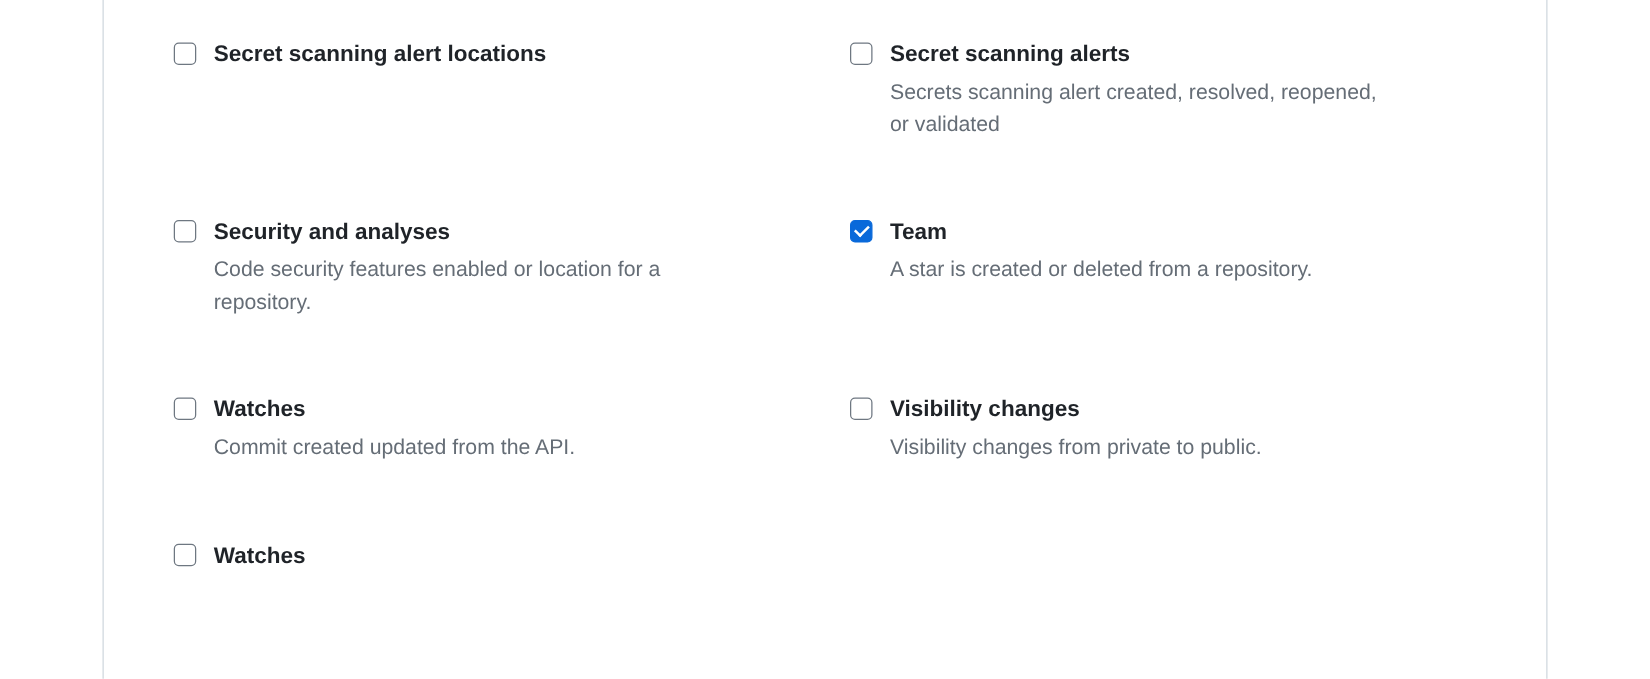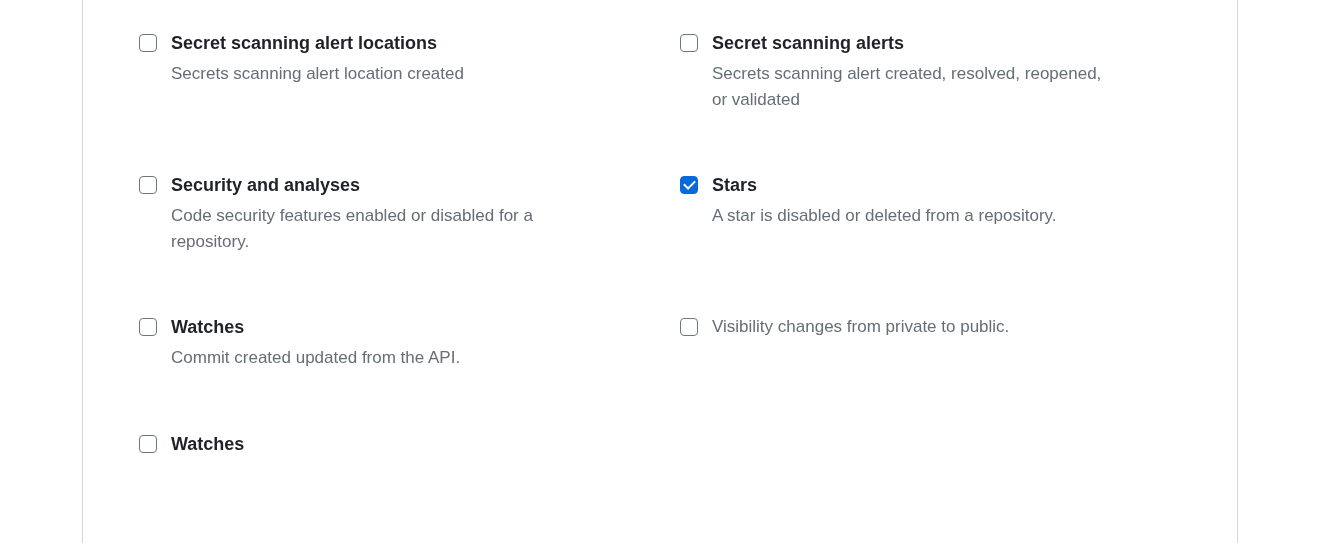--- a/index.html
+++ b/index.html
@@ -82,60 +82,60 @@
 </head>
 <body>
 
 <div class="panel">
   <div class="grid">
 
     <div class="event-item">
       <div class="checkbox"></div>
       <div class="event-text">
         <span class="event-label">Secret scanning alert locations</span>
-        <span class="event-desc">Secrets scanning alert location created</span>
       </div>
     </div>
 
     <div class="event-item">
       <div class="checkbox"></div>
       <div class="event-text">
         <span class="event-label">Secret scanning alerts</span>
         <span class="event-desc">Secrets scanning alert created, resolved, reopened, or validated</span>
       </div>
     </div>
 
     <div class="event-item">
       <div class="checkbox"></div>
       <div class="event-text">
         <span class="event-label">Security and analyses</span>
-        <span class="event-desc">Code security features enabled or disabled for a repository.</span>
+        <span class="event-desc">Code security features enabled or location for a repository.</span>
       </div>
     </div>
 
     <div class="event-item">
       <div class="checkbox checked"></div>
       <div class="event-text">
-        <span class="event-label">Stars</span>
-        <span class="event-desc">A star is disabled or deleted from a repository.</span>
+        <span class="event-label">Team</span>
+        <span class="event-desc">A star is created or deleted from a repository.</span>
       </div>
     </div>
 
     <div class="event-item">
       <div class="checkbox"></div>
       <div class="event-text">
         <span class="event-label">Watches</span>
         <span class="event-desc">Commit created updated from the API.</span>
       </div>
     </div>
 
 
     <div class="event-item">
       <div class="checkbox"></div>
       <div class="event-text">
+        <span class="event-label">Visibility changes</span>
         <span class="event-desc">Visibility changes from private to public.</span>
       </div>
     </div>
 
     <div class="event-item">
       <div class="checkbox"></div>
       <div class="event-text">
         <span class="event-label">Watches</span>
       </div>
     </div>

